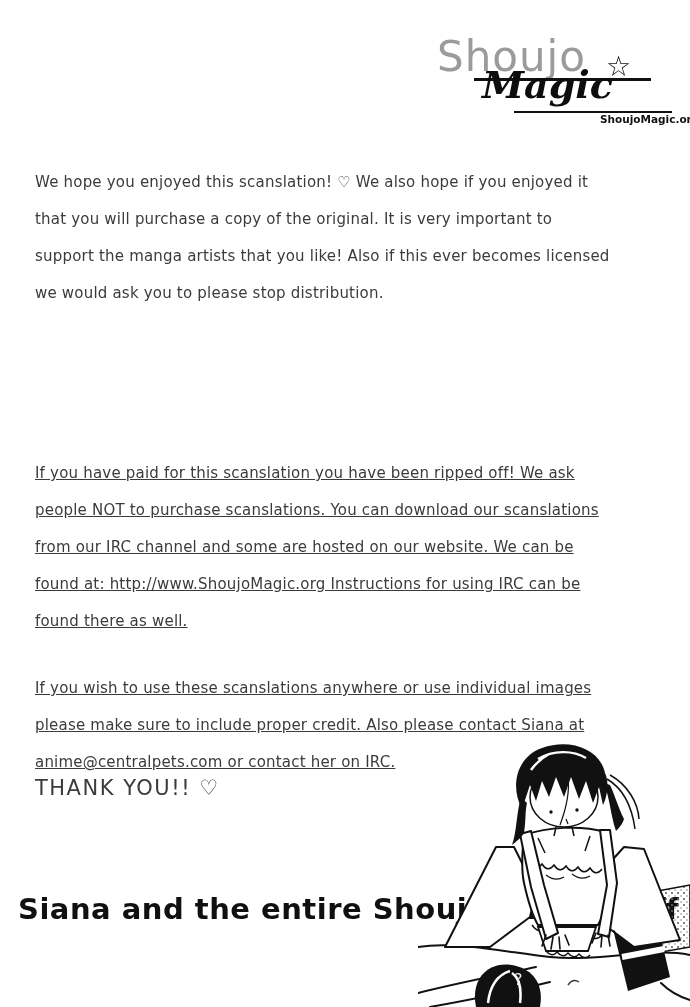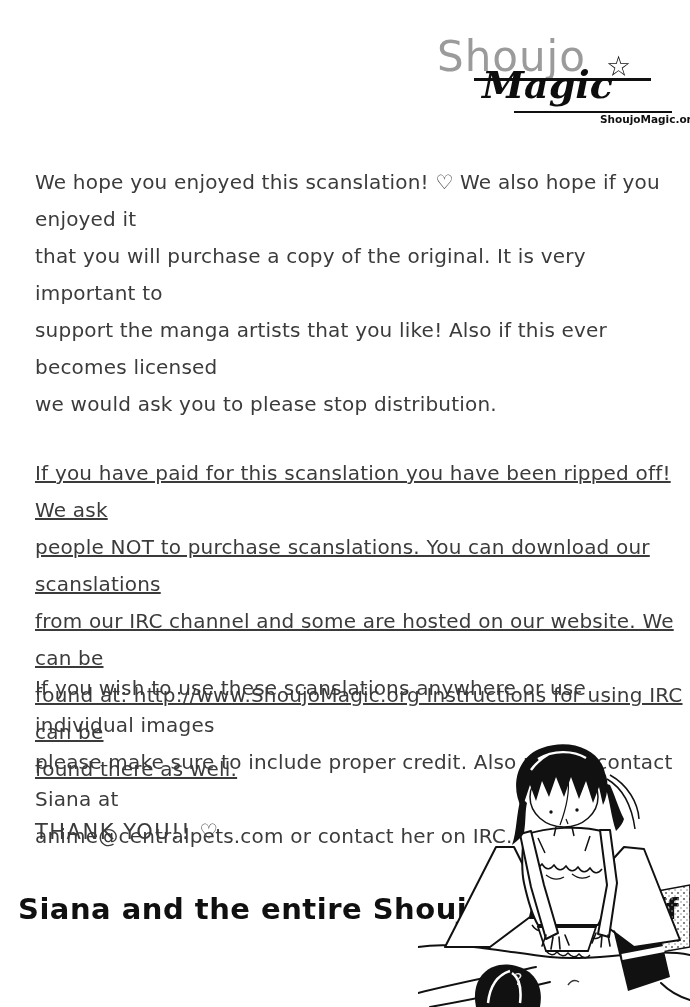--- a/index.html
+++ b/index.html
@@ -36,30 +36,30 @@
   .logo-line2 { position: absolute; left: 84px; top: 76px; width: 158px; height: 2px; background: #101010; }
   .logo-url {
     position: absolute; left: 170px; top: 78px;
     font-size: 10.5px; font-weight: bold; color: #101010;
     letter-spacing: 0px; white-space: nowrap;
   }
 
   
   .para {
     position: absolute; left: 35px; width: 648px;
-    font-size: 20px; line-height: 37px;
+    font-size: 15px; line-height: 37px;
     white-space: pre-line;
     color: #3b3b3b; letter-spacing: 0.2px;
   }
   .para-1 { top: 164px; }
   .para-2 { top: 346px; }
   .para-3 { top: 455px; text-decoration: underline; }
-  .para-4 { top: 670px; }
+  .para-4 { top: 670px; text-decoration: underline; }
   .thank-you {
-    position: absolute; left: 35px; top: 820px;
+    position: absolute; left: 35px; top: 776px;
     font-size: 21px; letter-spacing: 1.5px; color: #3b3b3b;
   }
   .signature {
     position: absolute; left: 18px; top: 892px;
     font-size: 29px; font-weight: bold; color: #101010;
     letter-spacing: 0.5px; white-space: nowrap;
   }
 
   
   .illustration { position: absolute; left: 418px; top: 735px; width: 272px; height: 272px; }

